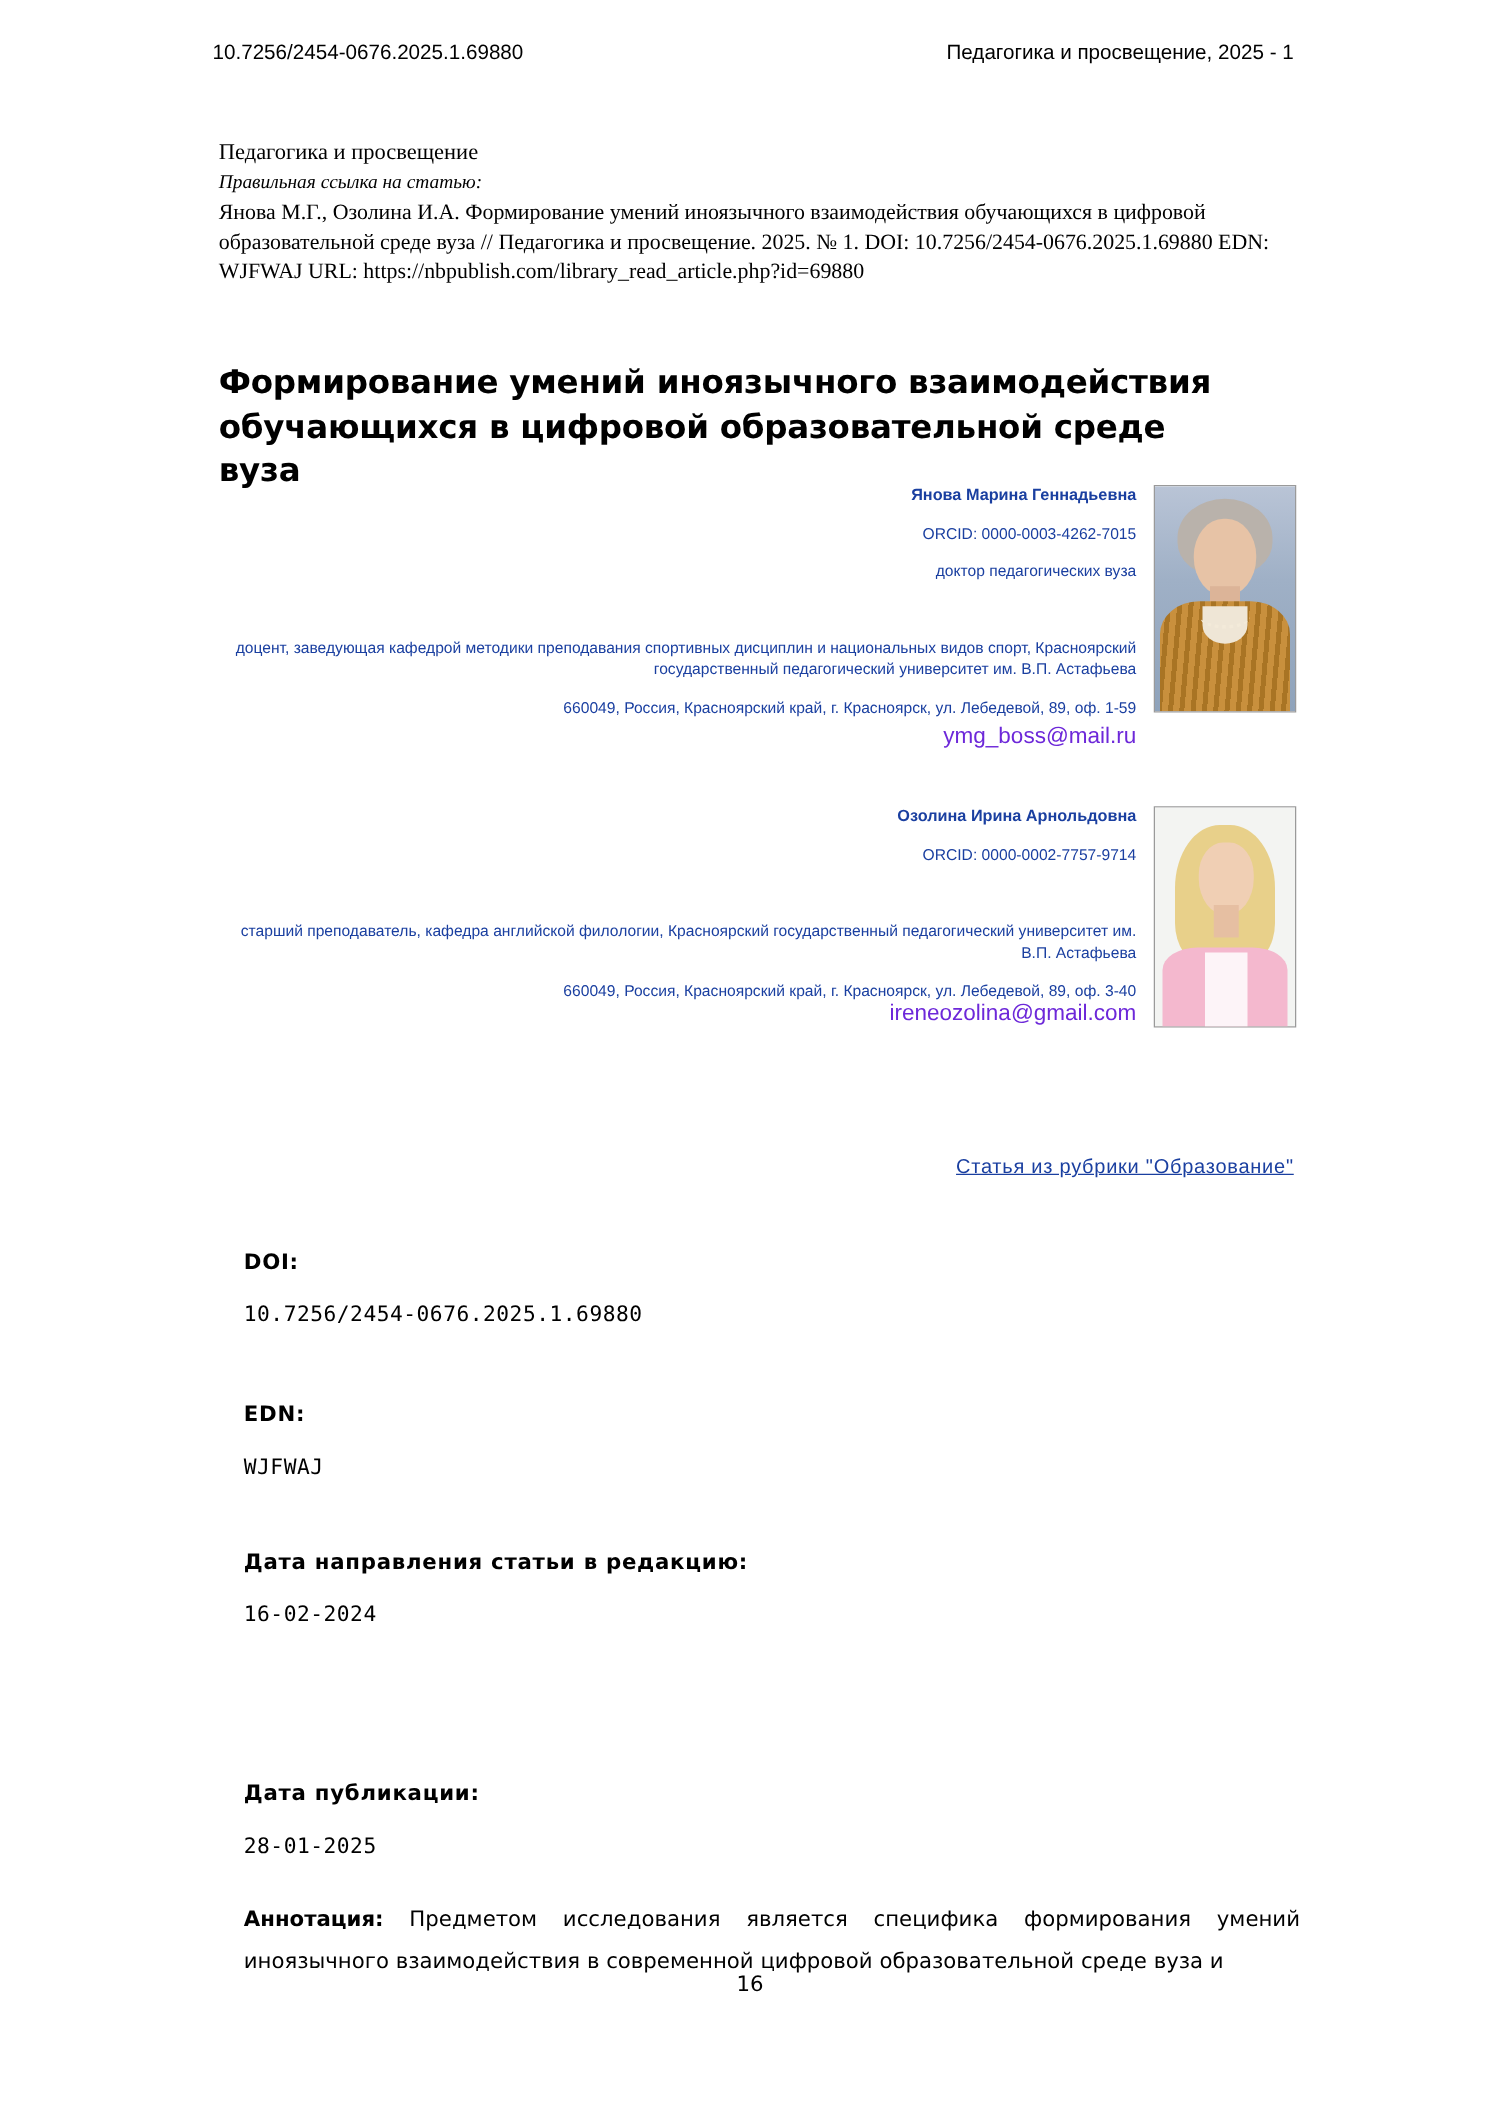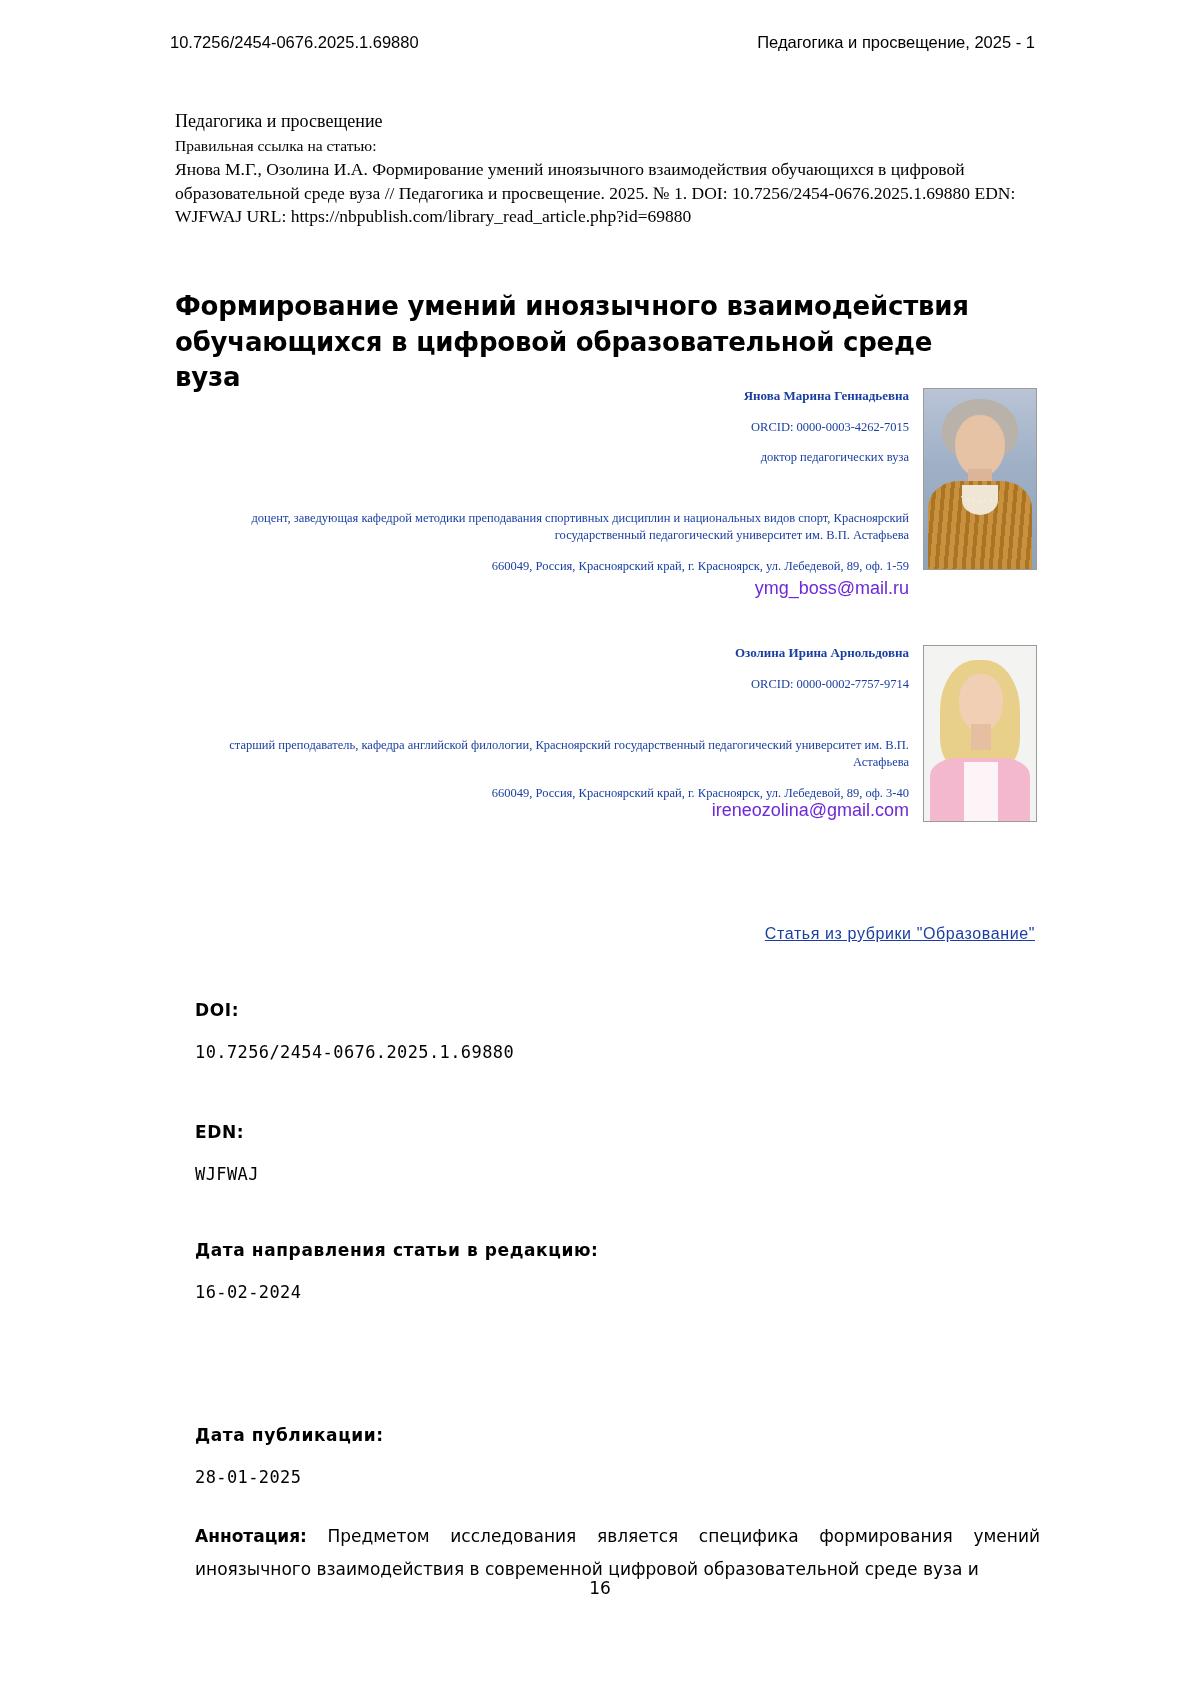--- a/index.html
+++ b/index.html
@@ -41,20 +41,21 @@
     position: absolute;
     top: 110px;
     left: 175px;
     width: 862px;
     font-family: "Liberation Serif", serif;
     font-size: 17.5px;
     line-height: 1.32;
   }
   .cite-journal { font-size: 18px; }
   .cite-label {
+    font-style: italic;
     font-size: 15.5px;
     margin-top: 2px;
   }
   .cite-text {
     margin-top: 2px;
     font-size: 17.5px;
     line-height: 1.34;
     text-align: left;
   }
 
@@ -91,21 +92,20 @@
   .photo-2 { width: 112px; height: 175px; }
 
   .author-lines {
     position: absolute;
     left: 0;
     right: 128px;
     text-align: right;
     color: #1a3fa0;
     font-size: 12.5px;
     line-height: 1.3;
-    font-family: Liberation Serif, serif;
   }
   .author-name {
     font-weight: bold;
     font-size: 13px;
     margin-bottom: 14px;
   }
   .author-line { margin-bottom: 14px; }
   .author-line.two { line-height: 1.35; margin-top: 45px; }
   .author-email {
     position: absolute;

